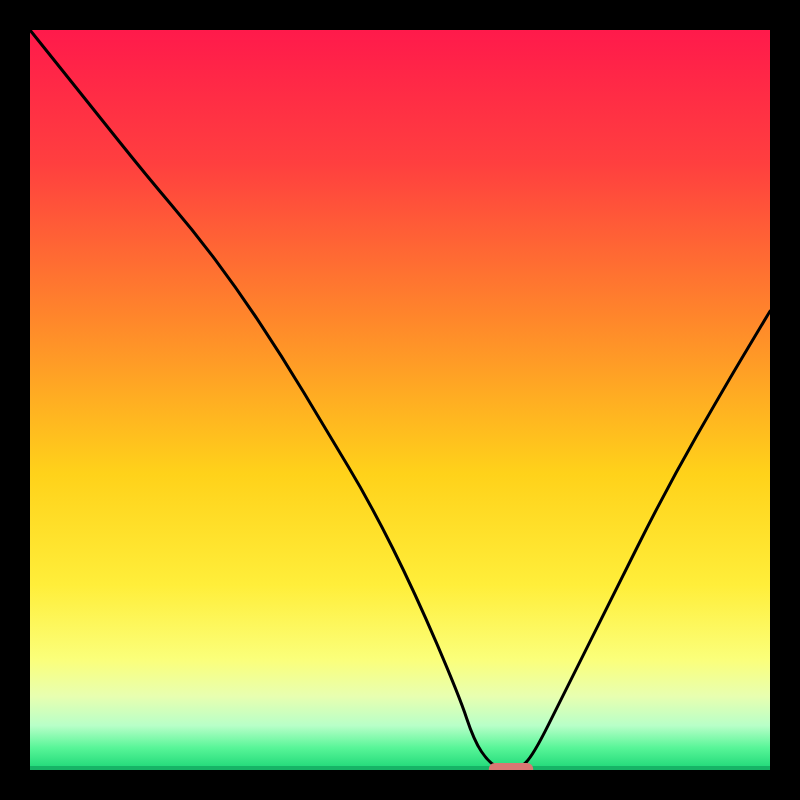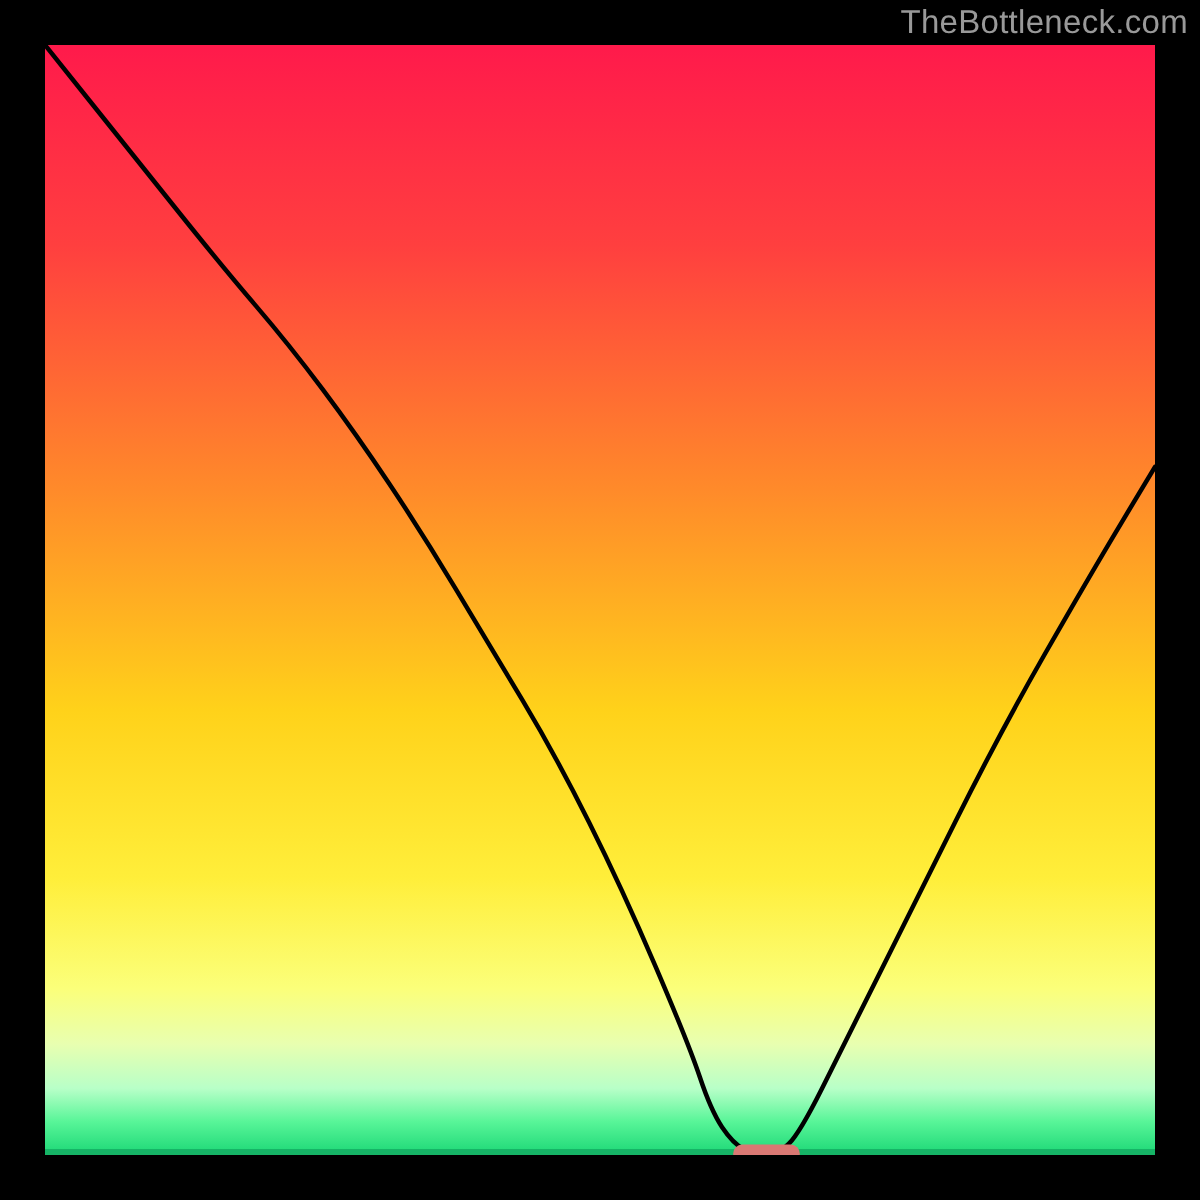--- a/index.html
+++ b/index.html
@@ -32,21 +32,20 @@
     top: 30px;
     width: 740px;
     height: 740px;
   }
   svg { display: block; }
 </style>
 </head>
 <body>
 
 <div class="frame">
-  <div class="watermark">TheBottleneck.com</div>
 
   <div class="plot-wrap">
     <svg id="plot-svg" viewBox="0 0 740 740" width="740" height="740" preserveAspectRatio="none">
       <defs>
         <linearGradient id="bg-grad" x1="0" y1="0" x2="0" y2="1">
             <stop offset="0%" stop-color="#ff1a4b"></stop>
             <stop offset="18%" stop-color="#ff3f3f"></stop>
             <stop offset="40%" stop-color="#ff8a2a"></stop>
             <stop offset="60%" stop-color="#ffd21a"></stop>
             <stop offset="75%" stop-color="#ffee3a"></stop>

